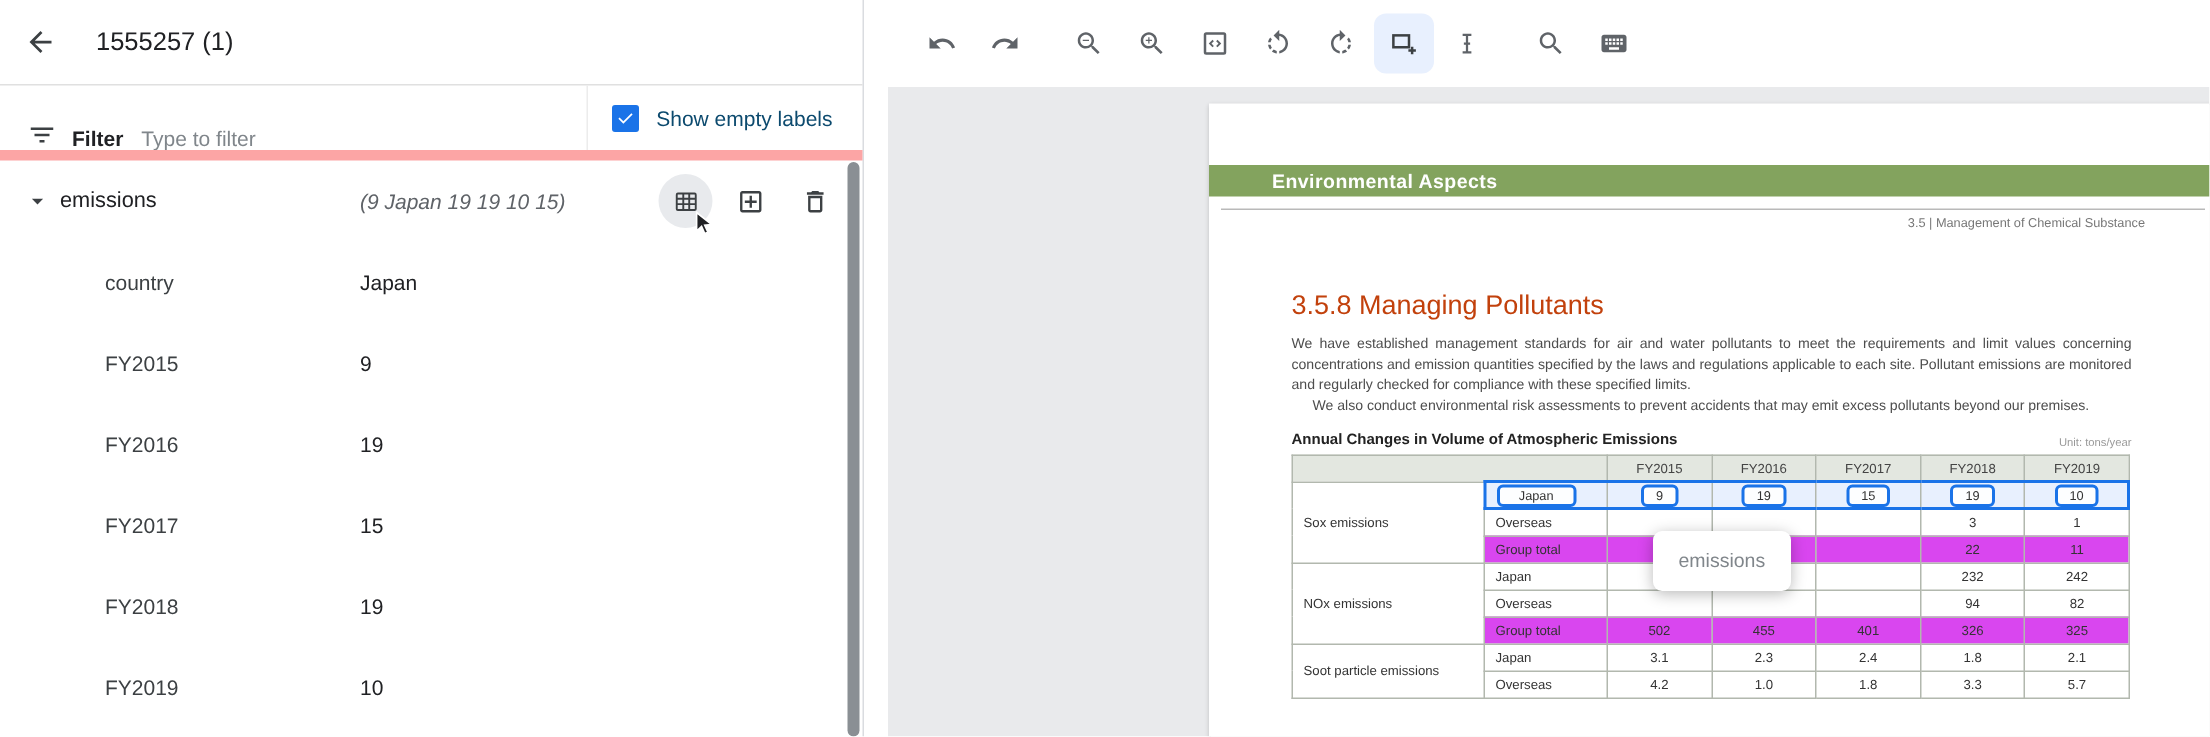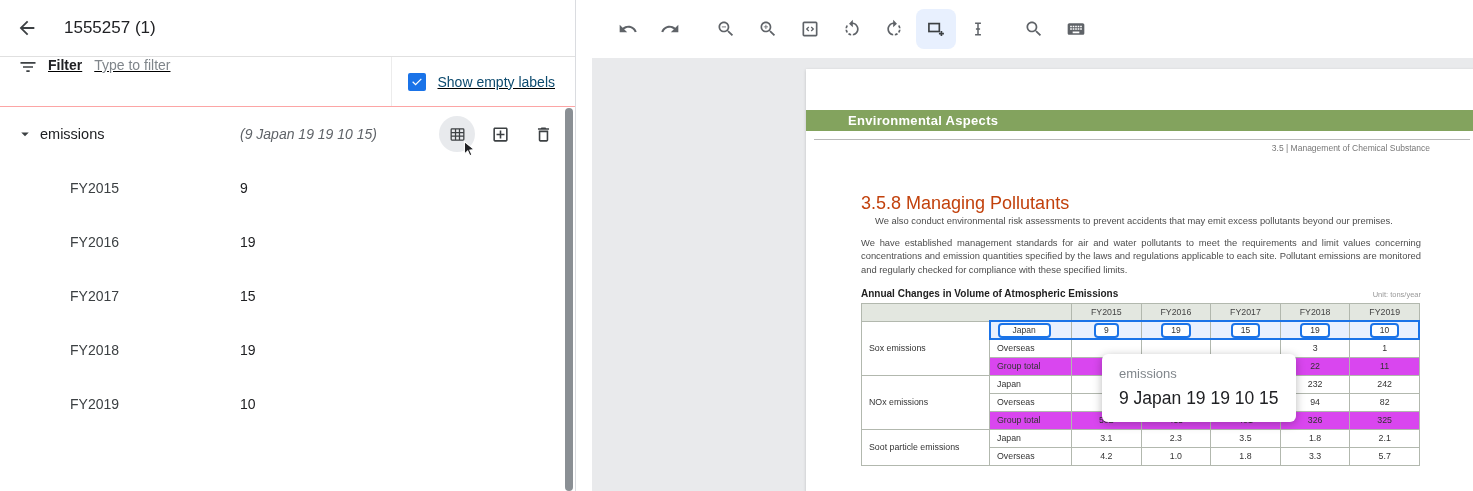--- a/index.html
+++ b/index.html
@@ -6,21 +6,21 @@
   html, body { width: 1473px; height: 491px; overflow: hidden; }
   body { font-family: "Liberation Sans", sans-serif; background: #fff; }
   .app { display: flex; width: 1473px; height: 491px; }
 
   
   .left-panel { width: 576px; position: relative; background: #fff; border-right: 1px solid #dadce0; flex: none; }
   .left-header { height: 57px; display: flex; align-items: center; padding: 0 16px; border-bottom: 1px solid #e0e0e0; }
   .icon-btn { background: none; border: none; cursor: pointer; display: flex; align-items: center; justify-content: center; }
   .doc-title { font-size: 17px; color: #202124; margin-left: 26px; }
 
-  .filter-bar { height: 50px; display: flex; align-items: flex-start; border-bottom: 1px solid #fca5a5; padding-left: 18px; text-decoration: underline; }
+  .filter-bar { height: 50px; display: flex; align-items: flex-end; border-bottom: 7px solid #fca5a5; padding-left: 18px; }
   .filter-label { font-size: 14px; font-weight: bold; color: #202124; margin-left: 10px; }
   .filter-input { border: none; outline: none; font-size: 14px; margin-left: 12px; width: 220px; color: #202124; font-family: "Liberation Sans", sans-serif; }
   .filter-input::placeholder { color: #80868b; }
   .show-empty { margin-left: auto; height: 100%; display: flex; align-items: center; gap: 11px; border-left: 1px solid #ececec; padding: 0 20px 0 16px; cursor: pointer; }
   .checkbox { width: 18px; height: 18px; background: #1a73e8; border-radius: 2px; display: flex; align-items: center; justify-content: center; flex: none; }
   .show-empty-text { font-size: 14px; color: #0c4a6e; white-space: nowrap; }
 
   .label-list { position: relative; }
   .parent-row { height: 54px; display: flex; align-items: center; padding-left: 16px; position: relative; }
   .caret { width: 24px; display: flex; align-items: center; flex: none; cursor: pointer; }
@@ -136,20 +136,24 @@
           </button>
           <button class="action-btn">
             <svg width="19" height="19" viewBox="0 0 24 24" fill="#3c4043">
                 <path d="M16 9v10H8V9h8m-1.5-6h-5l-1 1H5v2h14V4h-3.5l-1-1zM18 7H6v12c0 1.1.9 2 2 2h8c1.1 0 2-.9 2-2V7z"></path>
               </svg>
           </button>
         </div>
       </div>
       <div>
           <div class="child-row">
+            <span class="child-label">country</span>
+            <span class="child-value">Japan</span>
+          </div>
+          <div class="child-row">
             <span class="child-label">FY2015</span>
             <span class="child-value">9</span>
           </div>
           <div class="child-row">
             <span class="child-label">FY2016</span>
             <span class="child-value">19</span>
           </div>
           <div class="child-row">
             <span class="child-label">FY2017</span>
             <span class="child-value">15</span>
@@ -234,22 +238,22 @@
           </svg>
         </button>
     </div>
 
     <div class="doc-area">
       <div class="page">
         <div class="banner">Environmental Aspects</div>
         <div class="hr"></div>
         <div class="section-ref">3.5  |  Management of Chemical Substance</div>
         <div class="doc-heading">3.5.8 Managing Pollutants</div>
+        <p class="doc-par">We have established management standards for air and water pollutants to meet the requirements and limit values concerning concentrations and emission quantities specified by the laws and regulations applicable to each site. Pollutant emissions are monitored and regularly checked for compliance with these specified limits.</p>
         <p class="doc-par indent">We also conduct environmental risk assessments to prevent accidents that may emit excess pollutants beyond our premises.</p>
-        <p class="doc-par">We have established management standards for air and water pollutants to meet the requirements and limit values concerning concentrations and emission quantities specified by the laws and regulations applicable to each site. Pollutant emissions are monitored and regularly checked for compliance with these specified limits.</p>
         <div class="caption-row">
           <span class="caption">Annual Changes in Volume of Atmospheric Emissions</span>
           <span class="unit">Unit: tons/year</span>
         </div>
         <table class="doc-table">
           <colgroup>
               <col class="c-cat">
               <col class="c-reg">
               <col class="c-year">
               <col class="c-year">
@@ -314,35 +318,34 @@
                 <td class="val">455</td>
                 <td class="val">401</td>
                 <td class="val">326</td>
                 <td class="val">325</td>
               </tr>
               <tr>
                 <td class="cat" rowspan="2">Soot particle emissions</td>
                 <td class="region">Japan</td>
                 <td class="val">3.1</td>
                 <td class="val">2.3</td>
-                <td class="val">3.5</td>
+                <td class="val">2.4</td>
                 <td class="val">1.8</td>
                 <td class="val">2.1</td>
               </tr>
               <tr>
                 <td class="region">Overseas</td>
                 <td class="val">4.2</td>
                 <td class="val">1.0</td>
                 <td class="val">1.8</td>
                 <td class="val">3.3</td>
                 <td class="val">5.7</td>
               </tr>
             </tbody>
         </table>
       </div>
 
       <div class="tooltip">
         <div class="tt-label">emissions</div>
-        <div class="tt-value">9 Japan 19 19 10 15</div>
       </div>
     </div>
   </div>
 </div>
 
 </body></html>

